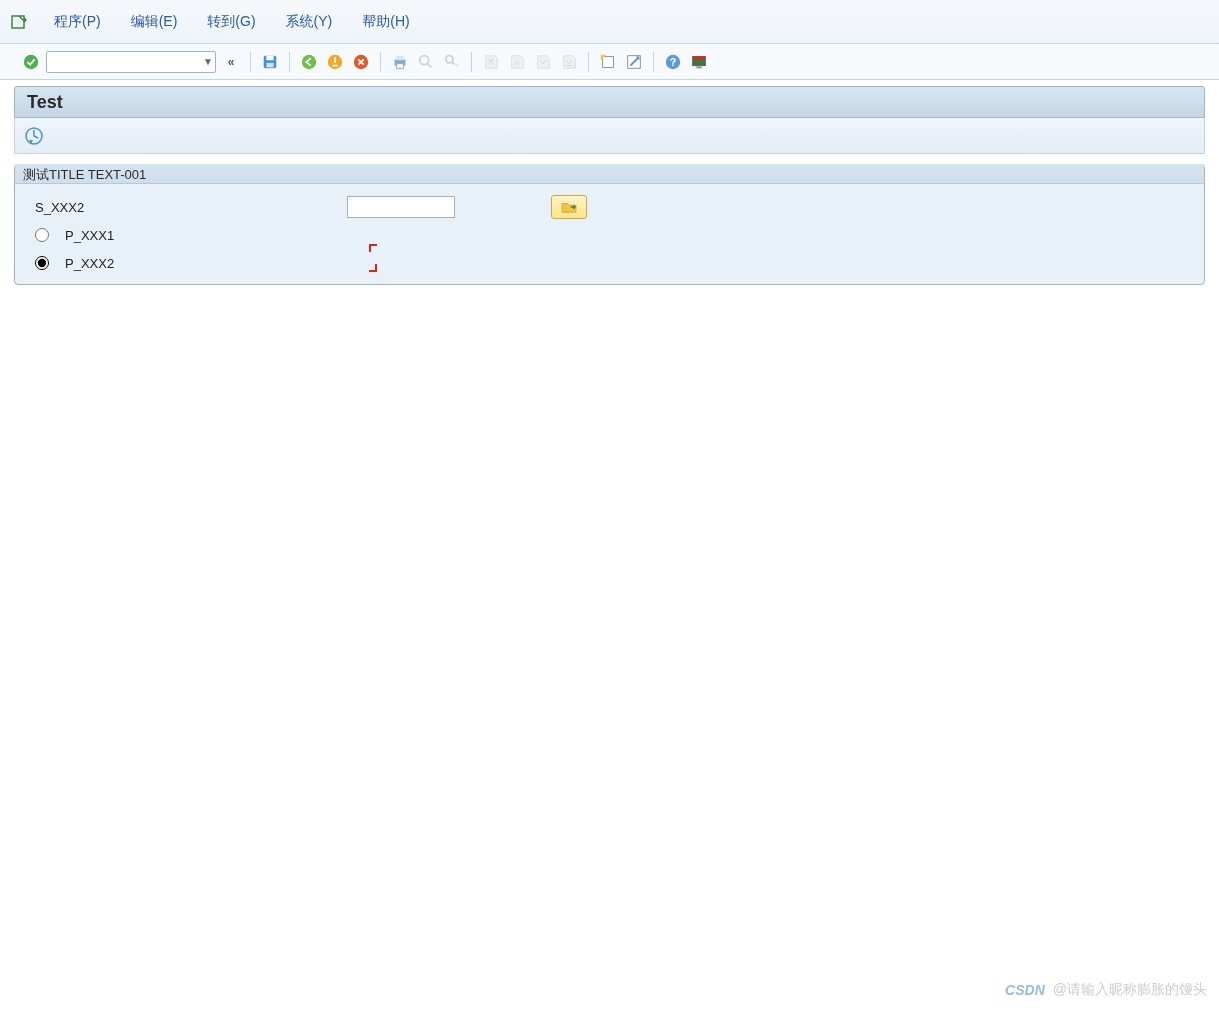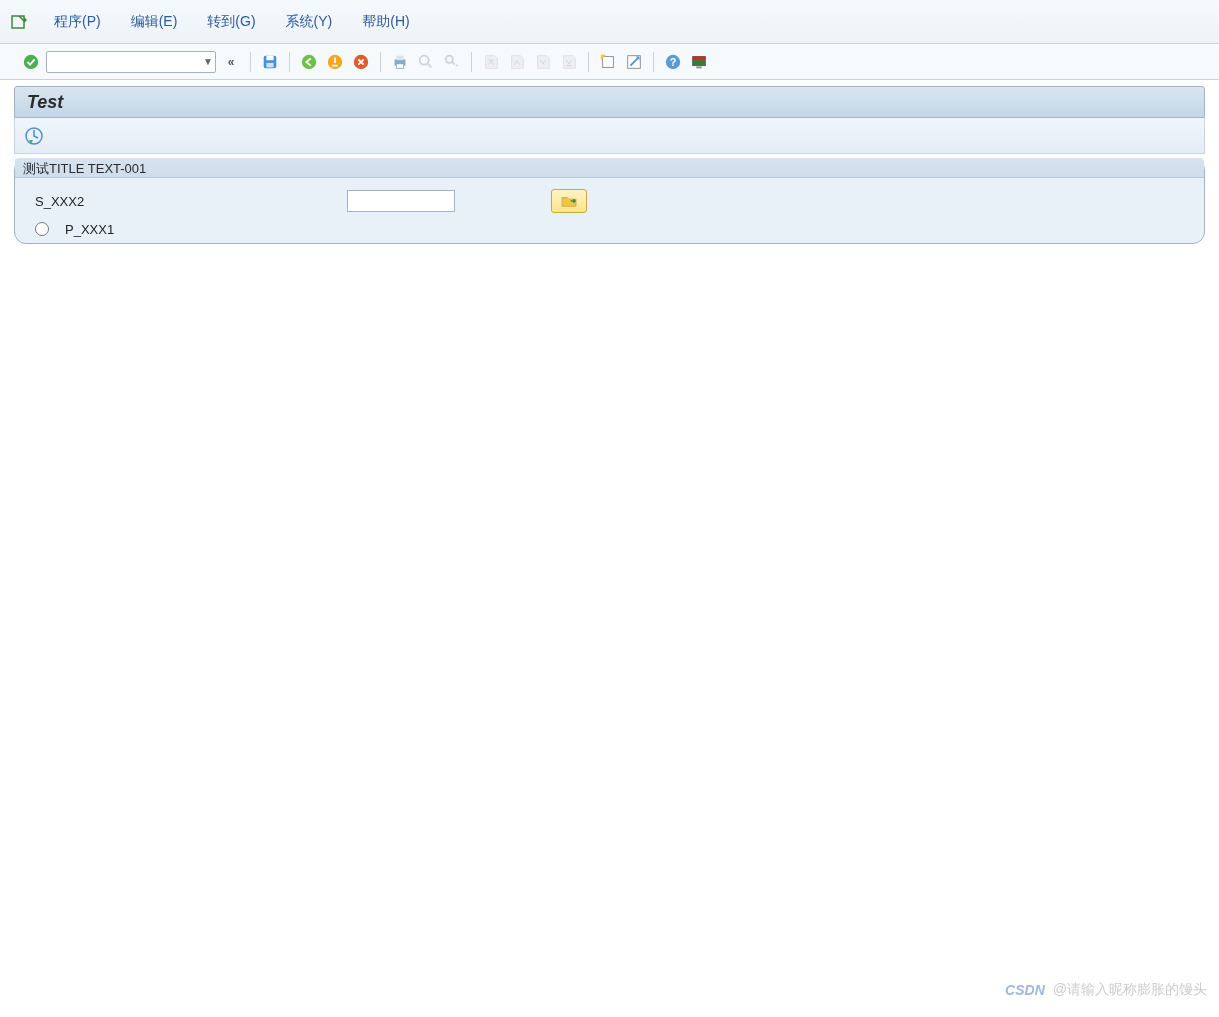--- a/index.html
+++ b/index.html
@@ -64,55 +64,54 @@
   .titlebar {
     margin: 6px 14px 0 14px;
     height: 32px;
     background: linear-gradient(#d8e5f0, #c3d6e6);
     border: 1px solid #9fb4c7;
     border-radius: 3px 3px 0 0;
     display:flex;align-items:center;
     padding: 0 12px;
     font-size: 18px;
     font-weight: bold;
-    font-style: italic;
     color: #2b2b2b;
   }
   
   .subtoolbar {
     margin: 0 14px;
     height: 36px;
     background: linear-gradient(#eff5fb, #e4edf6);
     border-left:1px solid #c7d3df;
     border-right:1px solid #c7d3df;
     border-bottom:1px solid #c7d3df;
     display:flex;align-items:center;
     padding:0 8px;
   }
   
   .groupbox {
-    margin: 4px 14px;
+    margin: 10px 14px;
     border: 1px solid #9fb4c7;
-    border-radius: 12px;
+    border-radius: 4px;
     background: #e9f1f8;
     position: relative;
   }
   .groupbox-title {
     position:absolute;
     top: -1px; left: 0; right:0;
     height: 20px;
     background: linear-gradient(#d6e3ef,#cfdeeb);
     border-bottom:1px solid #b7c8d8;
     border-radius:4px 4px 0 0;
     padding: 2px 8px;
     font-size: 13px;
     color: #2b2b2b;
   }
   .groupbox-body {
-    padding: 28px 14px 0 14px;
+    padding: 28px 14px 7px 14px;
   }
   .row {
     display:flex;
     align-items:center;
     height: 28px;
     gap: 8px;
   }
   .row .label {
     width: 310px;
     font-size: 13px;
@@ -329,19 +328,25 @@
             <path d="M2 4h6l2 2h8v8H2z" fill="#f5c542" stroke="#c9a84a"></path>
             <path d="M12 8 L17 8 M15 6 L17 8 L15 10" stroke="#3a8a3a" stroke-width="1.5" fill="none"></path>
           </svg>
       </span>
     </div>
 
     <div class="radio-row">
       <input type="radio" name="grp" style="">
       <span>P_XXX1</span>
     </div>
+    <div class="radio-row" style="position:relative">
+      <input type="radio" name="grp" checked="" style="">
+      <span>P_XXX2</span>
+      <span class="focus-mark tl" style="left:340px; top:-5px"></span>
+      <span class="focus-mark br" style="left:340px; top:15px"></span>
+    </div>
   </div>
 </div>
 
 <div class="footer-watermark">
   <span class="logo">CSDN</span>
   <span>@请输入昵称膨胀的馒头</span>
 </div>
 
 </body></html>

